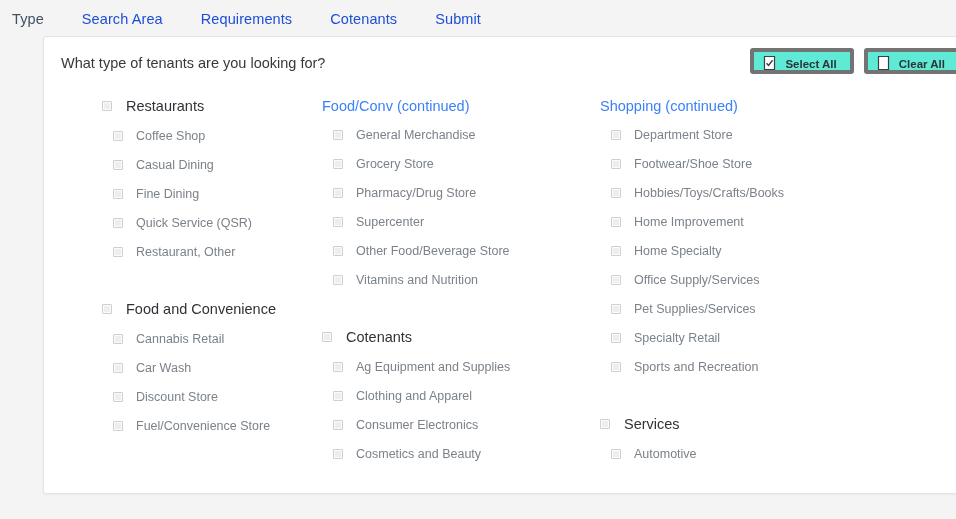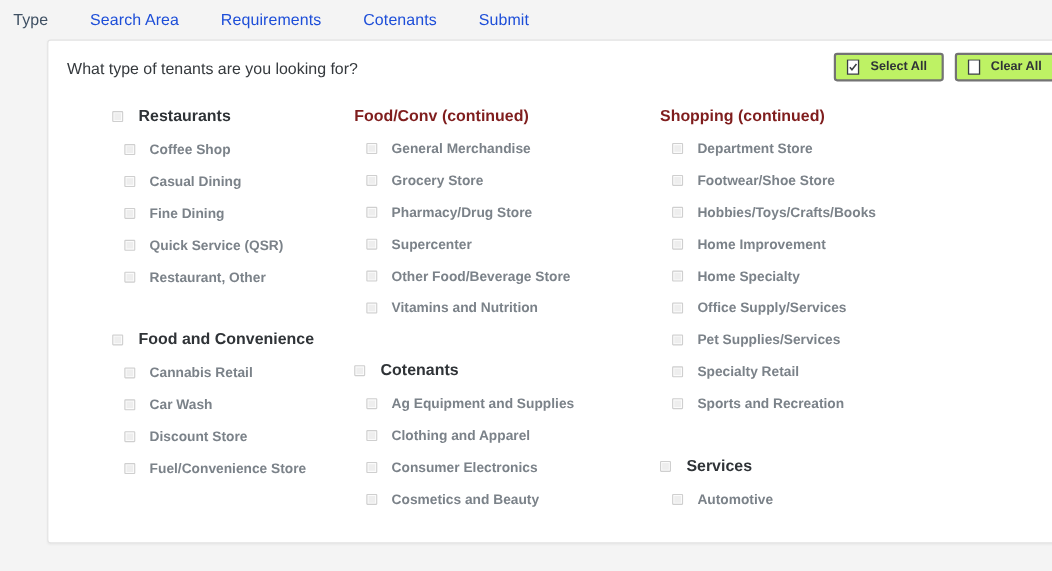--- a/index.html
+++ b/index.html
@@ -52,42 +52,42 @@
     color: #35393d;
   }
   #head-actions {
     position: absolute;
     right: 14px; top: 11px;
     display: flex;
     gap: 10px;
   }
   .btn {
     display: flex;
-    align-items: center;
+    align-items: flex-end;
     gap: 9px;
     height: 26px;
     padding: 0 13px 0 9px;
-    background: #bef264;
-    border: 2px solid #737373;
+    background: #5eead4;
+    border: 4px solid #737373;
     border-radius: 3px;
     font-size: 11.5px;
     font-weight: bold;
     color: #2f3337;
     cursor: pointer;
     white-space: nowrap;
   }
   .btn .ico { display: block; width: 13px; height: 14px; flex: none; }
 
   
   #cols {
     position: absolute;
     left: 0; top: 54px; right: 0; bottom: 0;
     display: flex;
   }
-  .col { position: relative; font-weight: bold; }
+  .col { position: relative; }
   .col.c1 { width: 220px; padding-left: 58px; }
   .col.c2 { width: 220px; padding-left: 278px; margin-left: -220px; }
   .col.c3 { width: 220px; padding-left: 498px; margin-left: -220px; text-align: right; }
   .col.c4 { width: 240px; padding-left: 718px; margin-left: -220px; }
 
   .group { }
   .group + .group { margin-top: 28px; }
 
   .row {
     height: 29px;
@@ -107,21 +107,21 @@
     cursor: pointer;
   }
 
   .grp-label {
     font-size: 14.5px;
     color: #2f3337;
     margin-left: 14px;
   }
   .cont-label {
     font-size: 14.5px;
-    color: #7f1d1d;
+    color: #3b82f6;
     margin-left: 0;
   }
   .item-label {
     font-size: 12.5px;
     color: #7b8289;
     margin-left: 13px;
   }
   .row.item { padding-left: 11px; }
 </style>
 </head>

